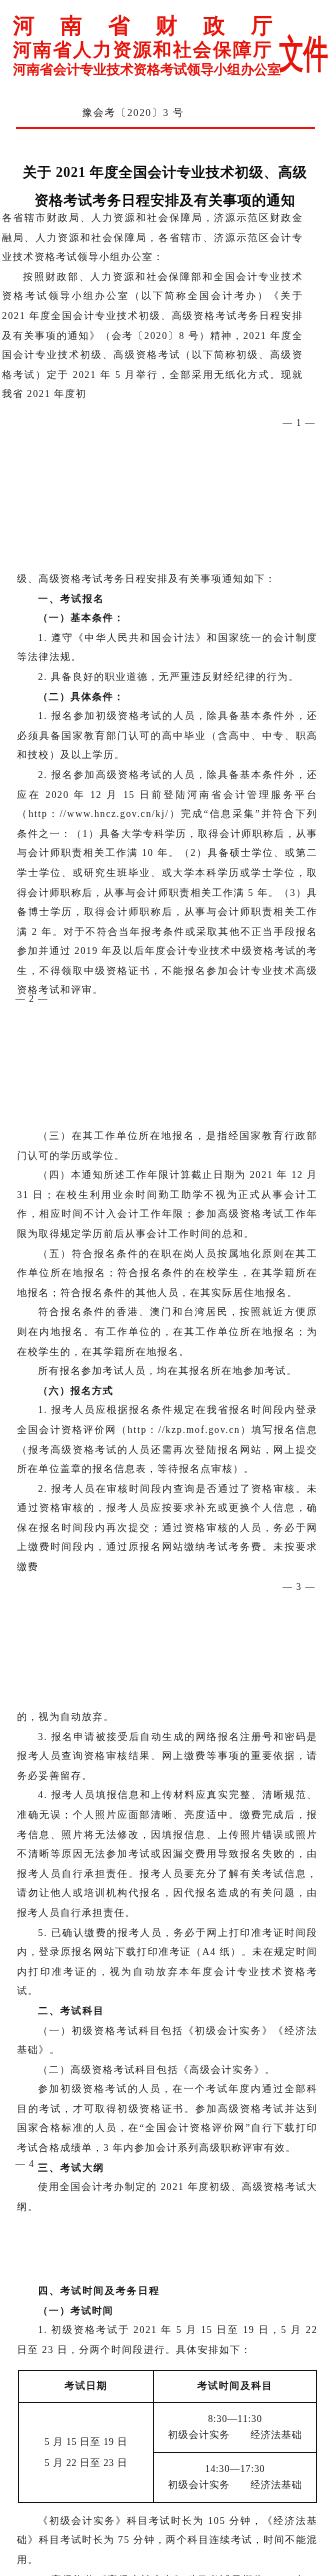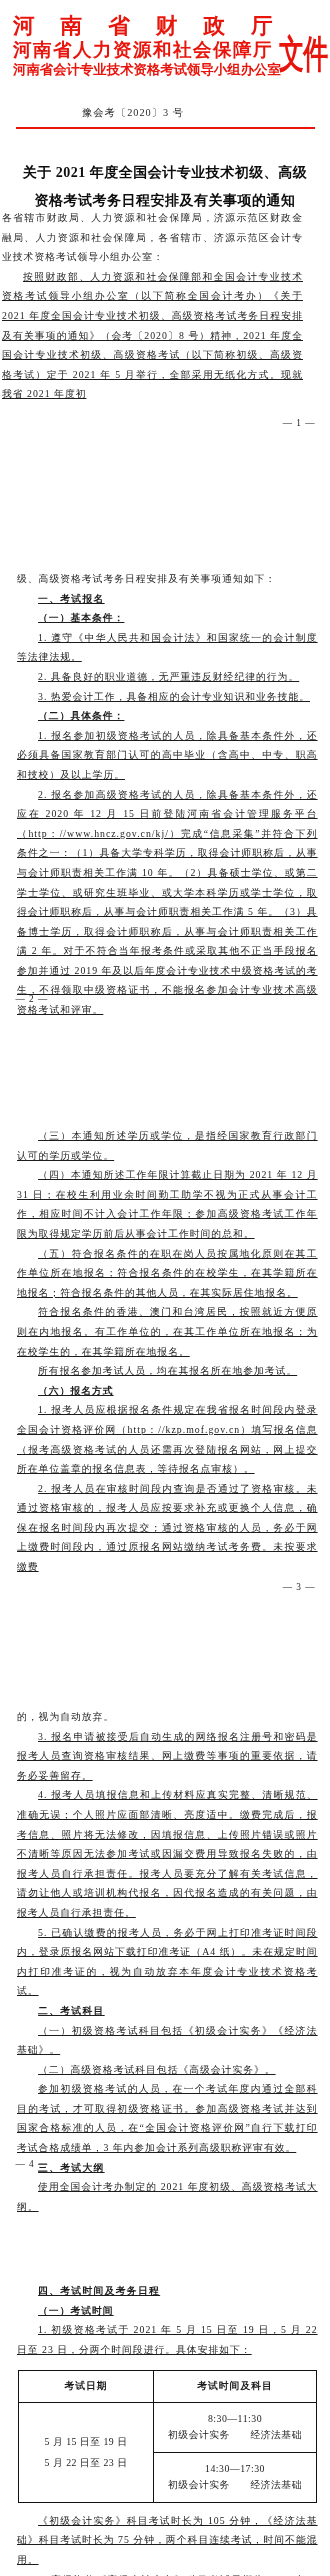--- a/index.html
+++ b/index.html
@@ -16,21 +16,21 @@
   .docnum{position:absolute;top:106px;left:0;width:266px;text-align:center;font-size:10.3px;
           letter-spacing:1px;color:#2b2b2b;}
   .redline{position:absolute;top:127px;left:15.5px;width:299px;height:1.5px;background:#e8150c;}
   .title{position:absolute;left:0;width:330px;text-align:center;font-size:14px;font-weight:bold;
          letter-spacing:0.5px;color:#0d0d0d;white-space:nowrap;}
   .title1{top:164px;}
   .title2{top:192px;}
   
   .pagebody{position:absolute;top:208px;left:2px;width:301px;}
   .p{margin:0;font-size:9.8px;line-height:19.6px;letter-spacing:1px;text-align:justify;}
-  .ind{text-indent:2.15em;text-decoration:underline;}
+  .ind{text-indent:2.15em;}
   .hb{font-family:"Liberation Sans", sans-serif;font-weight:bold;letter-spacing:1.3px;}
   .sub{font-weight:600;}
   .pn{position:absolute;font-size:9.3px;letter-spacing:1px;color:#222;}
   .pn-r{right:14.4px;}
   .pn-l{left:15.5px;}
   
   table.sched{border-collapse:collapse;width:299px;margin:10.3px 0 8.2px 1px;table-layout:fixed;padding-left:8px;}
   table.sched td,table.sched th{border:0.8px solid #111;}
   table.sched{border:1.3px solid #111;}
   .th{height:29px;text-align:center;vertical-align:middle;font-family:"Liberation Sans",sans-serif;
@@ -61,29 +61,28 @@
     </div>
     <div class="pn pn-r" style="top:418px;">— 1 —</div>
   </div>
 
   <div class="page" style="top:569px;height:453px;">
     <p class="p">级、高级资格考试考务日程安排及有关事项通知如下：</p>
     <p class="p ind hb">一、考试报名</p>
     <p class="p ind sub">（一）基本条件：</p>
     <p class="p ind">1. 遵守《中华人民共和国会计法》和国家统一的会计制度等法律法规。</p>
     <p class="p ind">2. 具备良好的职业道德，无严重违反财经纪律的行为。</p>
-    <p class="p ind">3. 热爱会计工作，具备相应的会计专业知识和业务技能。</p>
     <p class="p ind sub">（二）具体条件：</p>
     <p class="p ind">1. 报名参加初级资格考试的人员，除具备基本条件外，还必须具备国家教育部门认可的高中毕业（含高中、中专、职高和技校）及以上学历。</p>
     <p class="p ind">2. 报名参加高级资格考试的人员，除具备基本条件外，还应在 2020 年 12 月 15 日前登陆河南省会计管理服务平台（http：//www.hncz.gov.cn/kj/）完成“信息采集”并符合下列条件之一：（1）具备大学专科学历，取得会计师职称后，从事与会计师职责相关工作满 10 年。（2）具备硕士学位、或第二学士学位、或研究生班毕业、或大学本科学历或学士学位，取得会计师职称后，从事与会计师职责相关工作满 5 年。（3）具备博士学历，取得会计师职称后，从事与会计师职责相关工作满 2 年。对于不符合当年报考条件或采取其他不正当手段报名参加并通过 2019 年及以后年度会计专业技术中级资格考试的考生，不得领取中级资格证书，不能报名参加会计专业技术高级资格考试和评审。</p>
     <div class="pn pn-l" style="top:425px;">— 2 —</div>
   </div>
 
   <div class="page" style="top:1126px;height:479px;">
-    <p class="p ind">（三）本通知所述学历或学位，是指经国家教育行政部门认可的学历或学位。</p>
+    <p class="p ind">（三）在其工作单位所在地报名，是指经国家教育行政部门认可的学历或学位。</p>
     <p class="p ind">（四）本通知所述工作年限计算截止日期为 2021 年 12 月 31 日；在校生利用业余时间勤工助学不视为正式从事会计工作，相应时间不计入会计工作年限；参加高级资格考试工作年限为取得规定学历前后从事会计工作时间的总和。</p>
     <p class="p ind">（五）符合报名条件的在职在岗人员按属地化原则在其工作单位所在地报名；符合报名条件的在校学生，在其学籍所在地报名；符合报名条件的其他人员，在其实际居住地报名。</p>
     <p class="p ind">符合报名条件的香港、澳门和台湾居民，按照就近方便原则在内地报名。有工作单位的，在其工作单位所在地报名；为在校学生的，在其学籍所在地报名。</p>
     <p class="p ind">所有报名参加考试人员，均在其报名所在地参加考试。</p>
     <p class="p ind sub">（六）报名方式</p>
     <p class="p ind">1. 报考人员应根据报名条件规定在我省报名时间段内登录全国会计资格评价网（http：//kzp.mof.gov.cn）填写报名信息（报考高级资格考试的人员还需再次登陆报名网站，网上提交所在单位盖章的报名信息表，等待报名点审核）。</p>
     <p class="p ind">2. 报考人员在审核时间段内查询是否通过了资格审核。未通过资格审核的，报考人员应按要求补充或更换个人信息，确保在报名时间段内再次提交；通过资格审核的人员，务必于网上缴费时间段内，通过原报名网站缴纳考试考务费。未按要求缴费</p>
     <div class="pn pn-r" style="top:456px;">— 3 —</div>
   </div>
 

